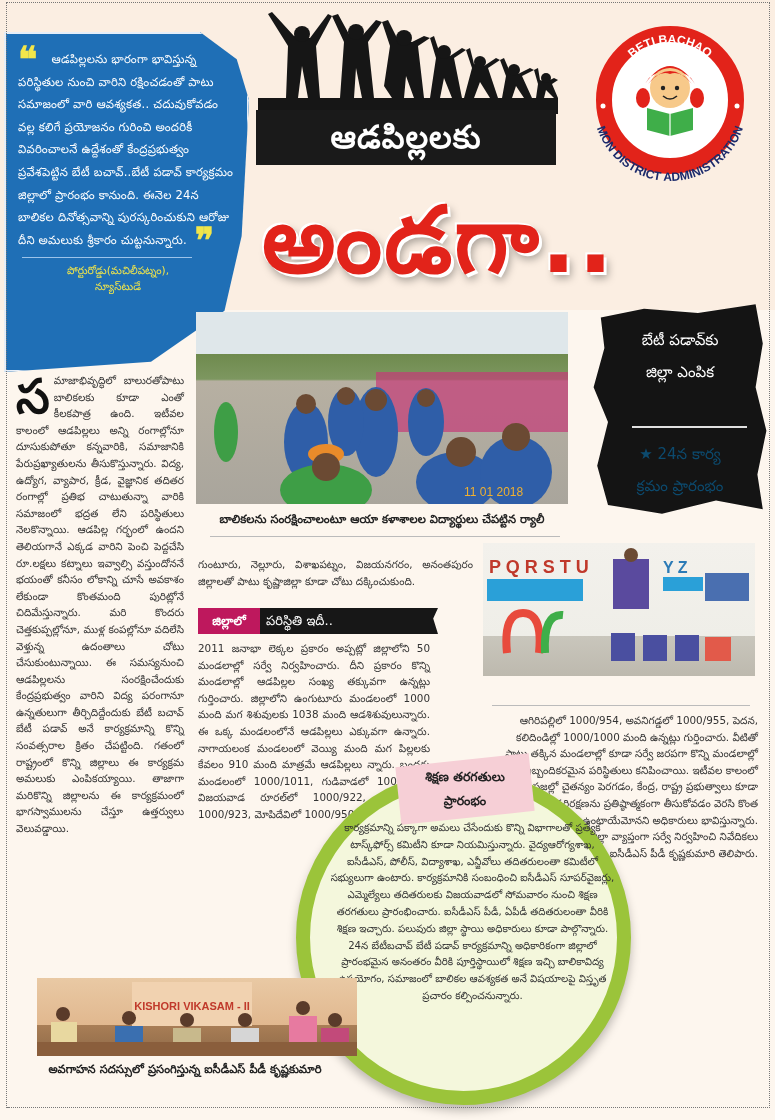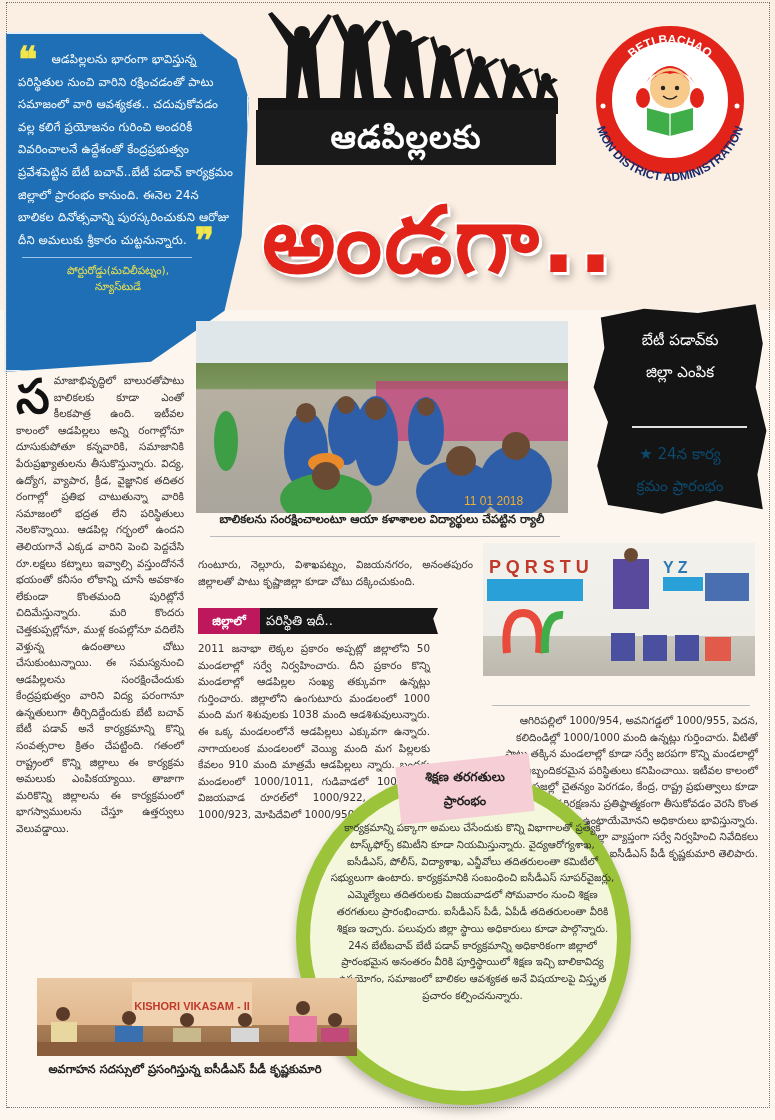--- a/index.html
+++ b/index.html
@@ -46,21 +46,21 @@
   
   .brush { position: absolute; left: 590px; top: 300px; width: 180px; height: 218px; }
   .brush-shape { position: absolute; inset: 0; background: #141414;
     clip-path: polygon(6% 8%, 30% 4%, 60% 6%, 92% 2%, 96% 20%, 92% 40%, 98% 60%, 93% 80%, 96% 96%, 70% 92%, 40% 98%, 10% 94%, 4% 76%, 10% 56%, 2% 40%, 8% 22%); }
   .brush-lines { position: absolute; left: 0; top: 24px; width: 180px; text-align: center; color: #fff; font-size: 15px; line-height: 32px; }
   .brush-rule { position: absolute; left: 42px; top: 126px; width: 115px; height: 2px; background: #e0e0e0; }
   .brush-yellow { position: absolute; left: 0; top: 138px; width: 180px; text-align: center; color: #0c4a6e; font-size: 15px; line-height: 32px; }
 
   
   .photo { position: absolute; overflow: hidden; }
-  .rally-photo { left: 196px; top: 321px; width: 372px; height: 192px; background: linear-gradient(180deg,#dfe7ea 0%, #dfe7ea 22%, #6f8a4e 22%, #7d9760 35%, #b7b0a2 36%, #a9a59c 100%); text-align: right; }
+  .rally-photo { left: 196px; top: 312px; width: 372px; height: 192px; background: linear-gradient(180deg,#dfe7ea 0%, #dfe7ea 22%, #6f8a4e 22%, #7d9760 35%, #b7b0a2 36%, #a9a59c 100%); text-align: right; }
   .school-photo { left: 483px; top: 543px; width: 272px; height: 133px; background: linear-gradient(180deg,#f3f1ec 0%, #efeee8 70%, #c9c6bc 70%, #bdb9ae 100%); }
   .meeting-photo { left: 37px; top: 978px; width: 320px; height: 78px; background: linear-gradient(180deg,#e9c9a4 0%, #e1b88f 60%, #a97e56 60%, #8f6a48 100%); }
 
   .caption { position: absolute; font-size: 11.5px; font-weight: bold; color: #222; text-align: center; }
   .hr { position: absolute; height: 1px; background: #bbb; }
 
   
   .col { position: absolute; font-size: 10.4px; line-height: 16.6px; color: #333; text-align: justify; }
   .dropcap { float: left; font-size: 48px; line-height: 44px; font-weight: bold; color: #111; margin: 2px 4px 0 0; }
 

